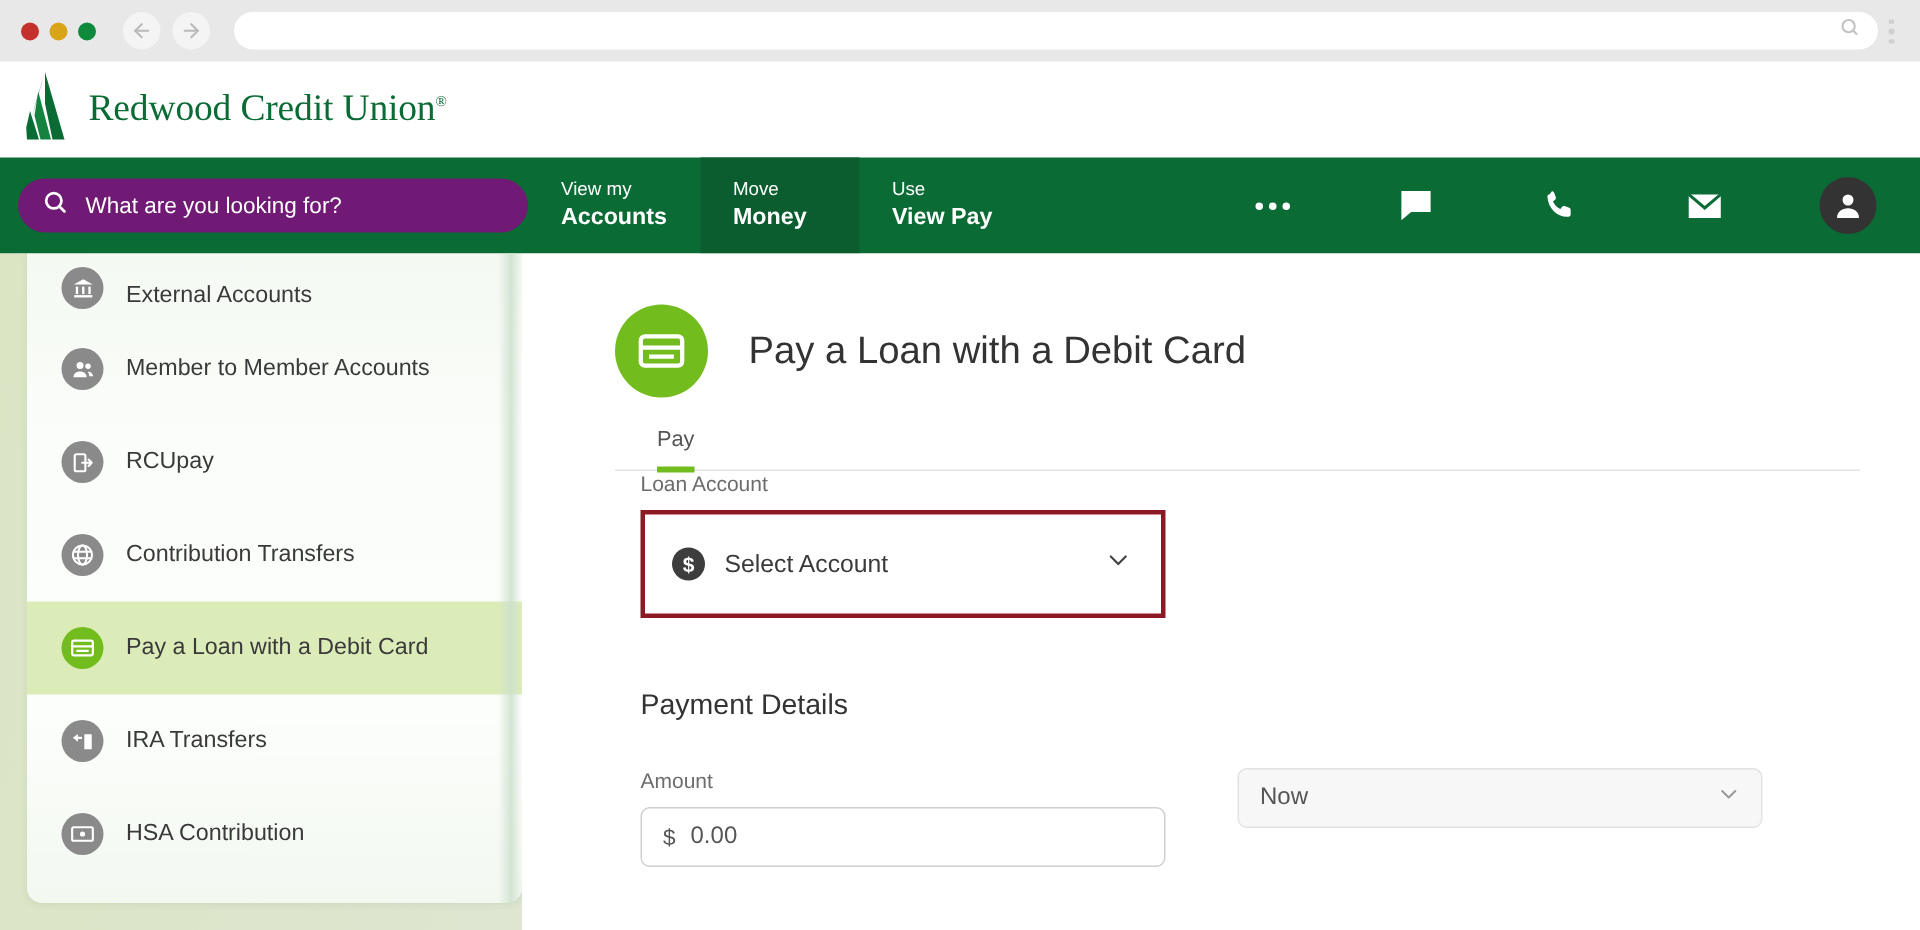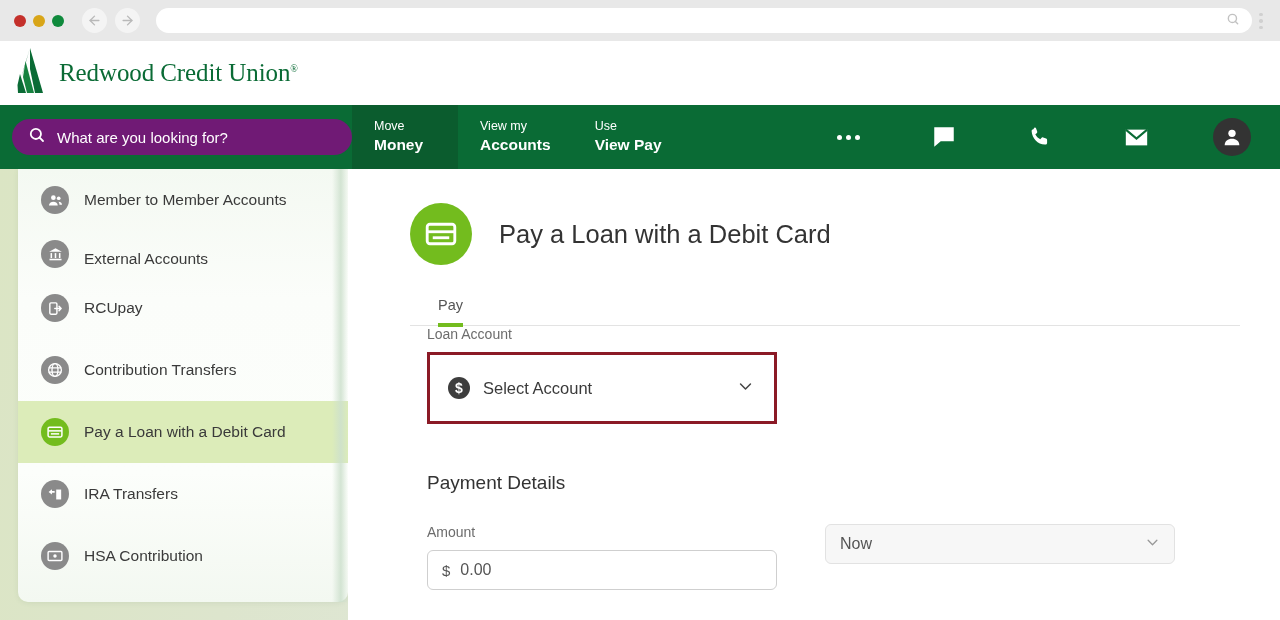--- a/index.html
+++ b/index.html
@@ -166,21 +166,21 @@
   .main-head { display: flex; align-items: center; gap: 27px; }
   .head-icon {
     width: 62px; height: 62px; border-radius: 50%;
     background: #73bc1e;
     display: flex; align-items: center; justify-content: center;
     flex: 0 0 62px;
   }
   .head-title { font-size: 25.5px; color: #333333; font-weight: 400; }
 
   .tabs {
-    margin-top: 32px;
+    margin-top: 20px;
     border-bottom: 1px solid #e3e3e3;
     display: flex;
     padding-left: 28px;
   }
   .tab {
     font-size: 14.5px; color: #555555;
     padding-bottom: 12px;
     position: relative;
   }
   .tab.active::after {
@@ -293,27 +293,27 @@
   <div class="search-box">
     <span>
       <svg width="18" height="18" viewBox="0 0 24 24" fill="none" stroke="#ffffff" stroke-width="2.4" stroke-linecap="round">
           <circle cx="10.5" cy="10.5" r="6.8"></circle>
           <path d="M20 20l-4.5-4.5"></path>
         </svg>
     </span>
     <span class="ph">What are you looking for?</span>
   </div>
 
+  <div class="navitem">
+    <span class="small">View my</span>
+    <span class="big">Accounts</span>
+  </div>
   <div class="navitem active">
     <span class="small">Move</span>
     <span class="big">Money</span>
-  </div>
-  <div class="navitem">
-    <span class="small">View my</span>
-    <span class="big">Accounts</span>
   </div>
   <div class="navitem">
     <span class="small">Use</span>
     <span class="big">View Pay</span>
   </div>
 
   <div class="nav-icons">
     <span class="navicon">
       <span class="ellipsis-h">
           <i></i>
@@ -346,43 +346,43 @@
       </span>
     </span>
   </div>
 </div>
 
 <div class="page">
 
   <div class="sidebar-outer">
     <div class="sidebar-card">
 
-      <div class="sideitem">
-        <span class="circ-icon">
-          <svg width="17" height="17" viewBox="0 0 24 24" fill="#ffffff">
-              <circle cx="9" cy="8" r="3.3"></circle>
-              <circle cx="16.5" cy="8.8" r="2.6"></circle>
-              <path d="M2.8 19c0-3.4 2.8-5.4 6.2-5.4s6.2 2 6.2 5.4z"></path>
-              <path d="M16.3 13.8c2.8 0 4.9 1.7 4.9 4.3h-3.6c0-1.7-.5-3.2-1.3-4.3z"></path>
-            </svg>
-        </span>
-        <span class="lbl">Member to Member Accounts</span>
-      </div>
-
       <div class="sideitem" style="height:46px;align-items:flex-end;padding-bottom:9px;">
         <span class="circ-icon">
           <svg width="17" height="17" viewBox="0 0 24 24" fill="#ffffff">
               <path d="M12 3 21 8H3z"></path>
               <rect x="5" y="10" width="2.2" height="7"></rect>
               <rect x="10.9" y="10" width="2.2" height="7"></rect>
               <rect x="16.8" y="10" width="2.2" height="7"></rect>
               <rect x="3.5" y="18" width="17" height="2.2"></rect>
             </svg>
         </span>
         <span class="lbl">External Accounts</span>
+      </div>
+
+      <div class="sideitem">
+        <span class="circ-icon">
+          <svg width="17" height="17" viewBox="0 0 24 24" fill="#ffffff">
+              <circle cx="9" cy="8" r="3.3"></circle>
+              <circle cx="16.5" cy="8.8" r="2.6"></circle>
+              <path d="M2.8 19c0-3.4 2.8-5.4 6.2-5.4s6.2 2 6.2 5.4z"></path>
+              <path d="M16.3 13.8c2.8 0 4.9 1.7 4.9 4.3h-3.6c0-1.7-.5-3.2-1.3-4.3z"></path>
+            </svg>
+        </span>
+        <span class="lbl">Member to Member Accounts</span>
       </div>
 
       <div class="sideitem">
         <span class="circ-icon">
           <svg width="17" height="17" viewBox="0 0 24 24" fill="none" stroke="#ffffff" stroke-width="2">
               <rect x="4" y="4" width="10" height="16" rx="1.5"></rect>
               <path d="M11 12h9M17 9l3 3-3 3" stroke-linecap="round" stroke-linejoin="round"></path>
             </svg>
         </span>
         <span class="lbl">RCUpay</span>

